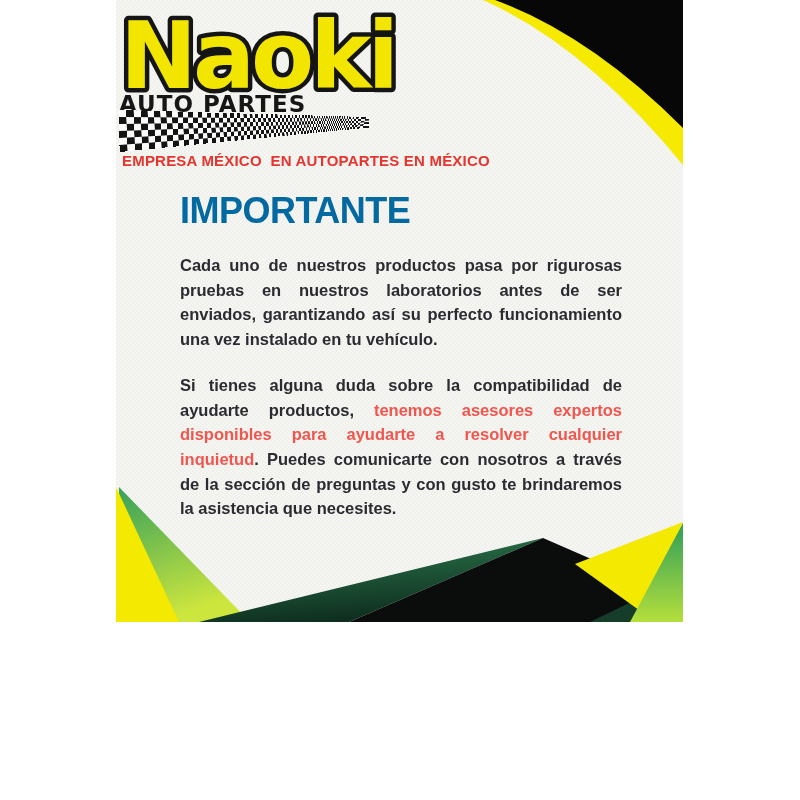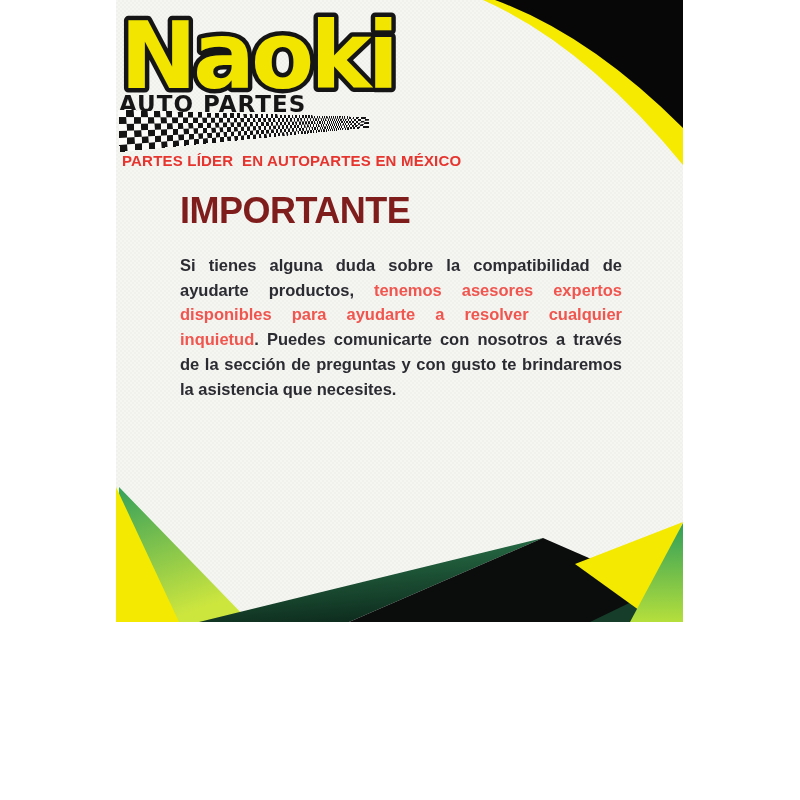--- a/index.html
+++ b/index.html
@@ -18,21 +18,21 @@
   .flag{position:absolute;left:3px;top:110px;width:2000px;height:42px;
         background:repeating-conic-gradient(#141414 0% 25%, #fbfbfa 25% 50%);
         background-size:32px 14px;
         transform-origin:0 50%;
         transform:rotate(-2deg) perspective(577px) rotateY(60deg);}
   .tagline{position:absolute;left:6px;top:152px;font-weight:800;font-size:15px;
            color:#e6352e;letter-spacing:0.2px;white-space:pre-wrap;}
 
   
   .heading{position:absolute;left:64px;top:190px;font-size:36px;font-weight:800;
-           letter-spacing:-0.5px;color:#7f1d1d;}
+           letter-spacing:-0.5px;color:#0369a1;}
   .bodycopy{position:absolute;left:64px;top:253px;width:442px;color:#2b2b32;
             font-size:16.5px;line-height:24.7px;font-weight:700;text-align:justify;}
   .bodycopy p{margin:0 0 21px 0;}
   .hl{color:#f0554e;}
 
   
   .corner-tr{position:absolute;top:0;right:0;}
   .bottom-deco{position:absolute;left:0;bottom:0;}
 </style>
 </head>
@@ -47,25 +47,26 @@
     </svg>
 
     <svg class="logo-svg" width="320" height="108" viewBox="0 0 320 108">
       <text x="4" y="86" font-family="DejaVu Sans, sans-serif" font-weight="bold" font-size="92" letter-spacing="-4" fill="#f2e600" stroke="#151515" stroke-width="9" paint-order="stroke" stroke-linejoin="round">Naoki</text>
     </svg>
 
     <div class="logo-sub">AUTO PARTES</div>
 
     <div class="flag"></div>
 
-    <div class="tagline">PARTES LÍDER  EN AUTOPARTES EN MÉXICO</div>
+    <div class="tagline">EMPRESA MÉXICO  EN AUTOPARTES EN MÉXICO</div>
 
     <div class="heading">IMPORTANTE</div>
 
     <div class="bodycopy">
+      <p>Cada uno de nuestros productos pasa por rigurosas pruebas en nuestros laboratorios antes de ser enviados, garantizando así su perfecto funcionamiento una vez instalado en tu vehículo.</p>
       <p><span>Si tienes alguna duda sobre la compatibilidad de ayudarte productos, </span><span class="hl">tenemos asesores expertos disponibles para ayudarte a resolver cualquier inquietud</span><span>. Puedes comunicarte con nosotros a través de la sección de preguntas y con gusto te brindaremos la asistencia que necesites.</span></p>
     </div>
 
     <svg class="bottom-deco" width="567" height="140" viewBox="0 0 567 140" aria-hidden="true">
       <defs>
         <linearGradient id="gradLeft" x1="0" y1="0" x2="0.35" y2="1">
           <stop offset="0" stop-color="#35a05b"></stop>
             <stop offset="1" stop-color="#cde63e"></stop>
         </linearGradient>
         <linearGradient id="gradFlank" x1="0.2" y1="0" x2="0.5" y2="1">

